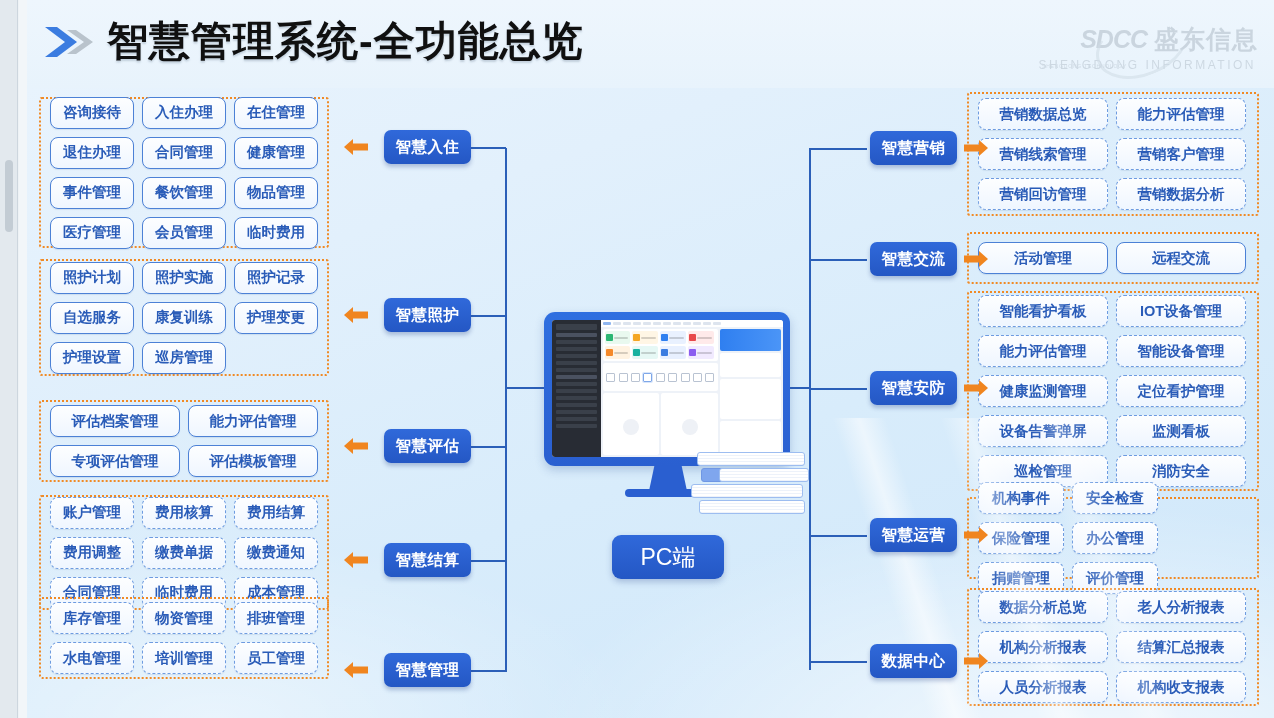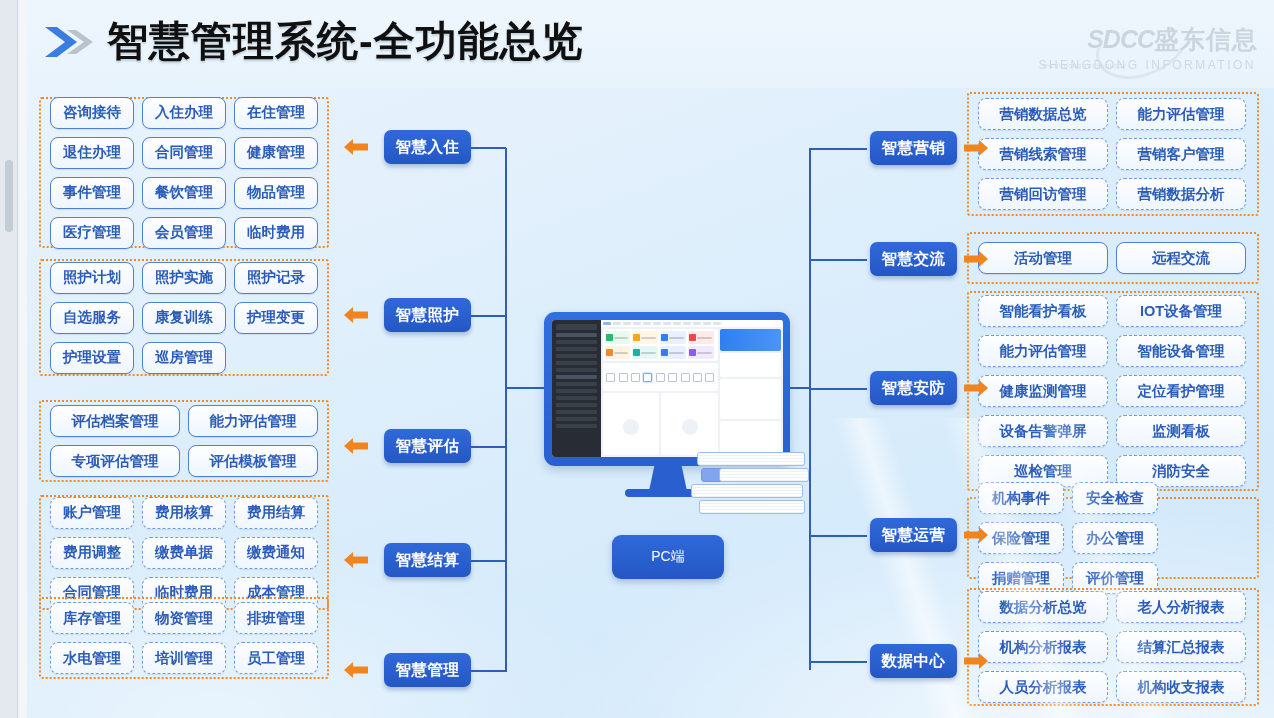--- a/index.html
+++ b/index.html
@@ -66,21 +66,21 @@
     letter-spacing: 1px;
     text-shadow: 0 2px 2px rgba(120,140,160,.35);
     white-space: nowrap;
   }
   #logo {
     position: absolute; right: 16px; top: 22px;
     width: 222px; height: 50px; opacity: .30;
     display: flex; flex-direction: column; align-items: flex-end;
     justify-content: center;
   }
-  #logo-row { display: flex; align-items: center; }
+  #logo-row { display: flex; align-items: center; gap: 7px; }
   #logo-sdcc {
     font-size: 25px; font-weight: bold; font-style: italic;
     color: #7f8e9c; letter-spacing: -1px;
   }
   #logo-cn {
     font-size: 25px; font-weight: bold; color: #7f8e9c; letter-spacing: 1px;
   }
   #logo-sub {
     font-size: 12px; color: #8b99a6; letter-spacing: 2.5px; margin-top: 2px;
     margin-right: 2px;
@@ -217,21 +217,21 @@
     background: repeating-linear-gradient(180deg,#ffffff 0 2px,#edf2fa 2px 3px);
     border: 1.4px solid #9dbdf0;
   }
   .book.accent { background: #7fa6ee; border-color:#6f97e4; }
 
   #pc-pill {
     position: absolute; left: 585px; top: 535px; width: 112px; height: 44px;
     background: linear-gradient(180deg,#3069da,#2457c4);
     border-radius: 9px; color: #fff;
     display: flex; align-items: center; justify-content: center;
-    font-size: 14px; box-shadow: 0 3px 6px rgba(40,70,140,.28);
+    font-size: 23px; box-shadow: 0 3px 6px rgba(40,70,140,.28);
     z-index: 4;
   }
 </style>
 </head>
 <body>
 
 <div id="viewer-gutter">
   <div id="viewer-scroll-thumb"></div>
 </div>
 <div id="gutter-gap"></div>

